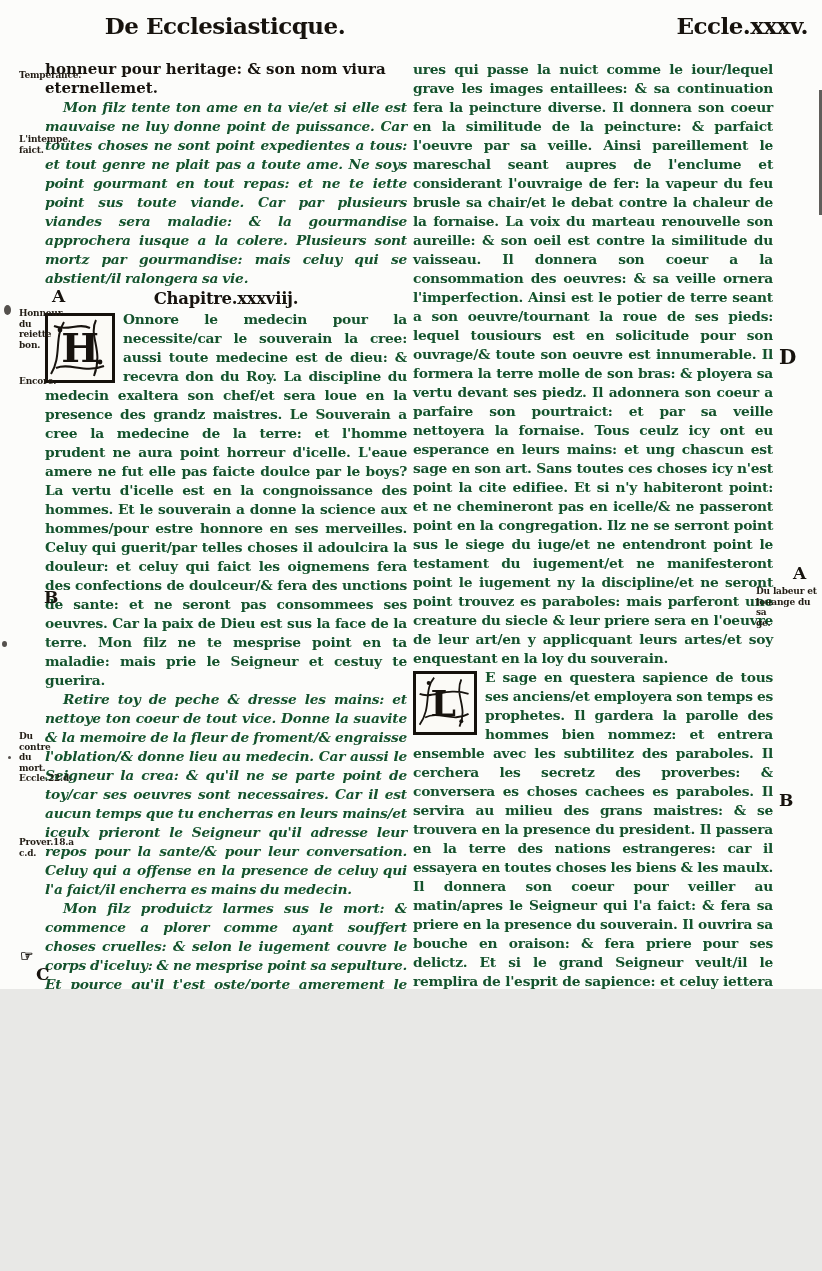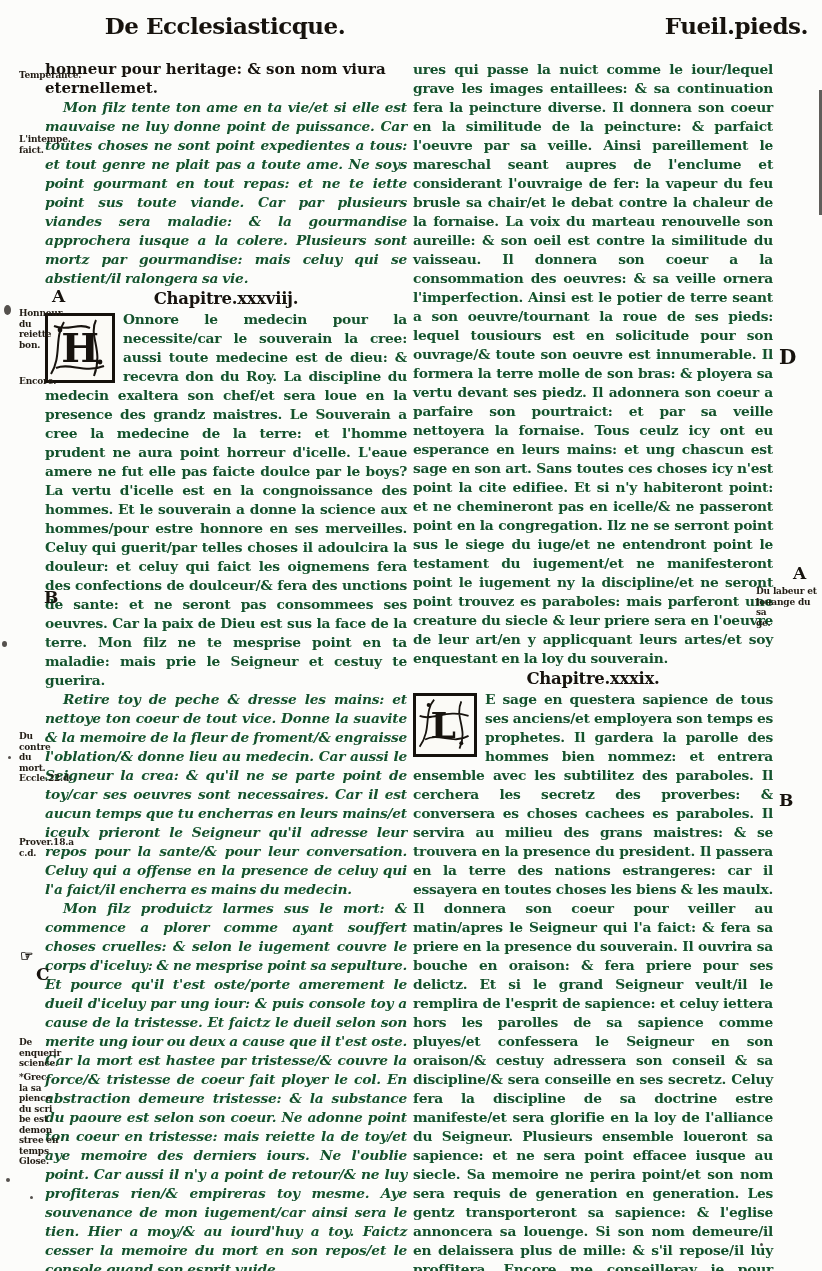--- a/index.html
+++ b/index.html
@@ -1,18 +1,18 @@
 <!DOCTYPE html>
 <html><head>
 <meta charset="utf-8">
 <style>
   html,body{margin:0;padding:0;background:#e8e8e6;}
   .page{
     position:relative;
-    width:822px;height:1271px;
+    width:822px;height:989px;
     margin:0 auto;
     background:#fcfcfa;
     overflow:hidden;
     font-family:"DejaVu Serif", serif;
     color:#17130e;
   }
   
   .runhead{position:absolute;top:12px;font-weight:700;font-size:23px;letter-spacing:-0.5px;white-space:nowrap;}
   .runhead.left{left:45px;width:360px;text-align:center;}
   .runhead.center{left:415px;width:265px;text-align:center;}
@@ -65,21 +65,21 @@
   
   .edge-line{position:absolute;right:0;top:90px;width:3px;height:125px;background:#2c2a26;opacity:.75;}
   .speck{position:absolute;background:#2a2622;border-radius:50%;opacity:.8;}
 </style>
 </head>
 <body>
 
 <div class="page">
 
   <div class="runhead left">De Ecclesiasticque.</div>
-  <div class="runhead folio">Fueil.pieds.</div>
+  <div class="runhead folio">Eccle.xxxv.</div>
 
   <div class="col left">
     <p class="catch-line">honneur pour heritage: &amp; son nom viura eternellemet.</p>
     <p class="bodytext indent">Mon filz tente ton ame en ta vie/et si elle est mauvaise ne luy donne point de puissance. Car toutes choses ne sont point expedientes a tous: et tout genre ne plait pas a toute ame. Ne soys point gourmant en tout repas: et ne te iette point sus toute viande. Car par plusieurs viandes sera maladie: &amp; la gourmandise approchera iusque a la colere. Plusieurs sont mortz par gourmandise: mais celuy qui se abstient/il ralongera sa vie.</p>
     <div class="chap-heading">Chapitre.xxxviij.</div>
     <p class="bodytext">
       <span class="initial">
         <svg viewBox="0 0 64 64">
           <path d="M3,58 C14,40 6,22 16,6 M48,4 C40,20 56,34 46,60 M6,10 C20,16 30,6 42,12 M8,52 C22,46 36,58 56,50" stroke="#17130e" stroke-width="2" fill="none"></path>
           <circle cx="12" cy="14" r="2.4" fill="#17130e"></circle>
@@ -88,21 +88,20 @@
         </svg>
       </span><span>Onnore le medecin pour la necessite/car le souverain la cree: aussi toute medecine est de dieu: &amp; recevra don du Roy. La discipline du medecin exaltera son chef/et sera loue en la presence des grandz maistres. Le Souverain a cree la medecine de la terre: et l'homme prudent ne aura point horreur d'icelle. L'eaue amere ne fut elle pas faicte doulce par le boys? La vertu d'icelle est en la congnoissance des hommes. Et le souverain a donne la science aux hommes/pour estre honnore en ses merveilles. Celuy qui guerit/par telles choses il adoulcira la douleur: et celuy qui faict les oignemens fera des confections de doulceur/&amp; fera des unctions de sante: et ne seront pas consommees ses oeuvres. Car la paix de Dieu est sus la face de la terre. Mon filz ne te mesprise point en ta maladie: mais prie le Seigneur et cestuy te guerira.</span>
     </p>
     <p class="bodytext indent">Retire toy de peche &amp; dresse les mains: et nettoye ton coeur de tout vice. Donne la suavite &amp; la memoire de la fleur de froment/&amp; engraisse l'oblation/&amp; donne lieu au medecin. Car aussi le Seigneur la crea: &amp; qu'il ne se parte point de toy/car ses oeuvres sont necessaires. Car il est aucun temps que tu encherras en leurs mains/et iceulx prieront le Seigneur qu'il adresse leur repos pour la sante/&amp; pour leur conversation. Celuy qui a offense en la presence de celuy qui l'a faict/il encherra es mains du medecin.</p>
     <p class="bodytext indent">Mon filz produictz larmes sus le mort: &amp; commence a plorer comme ayant souffert choses cruelles: &amp; selon le iugement couvre le corps d'iceluy: &amp; ne mesprise point sa sepulture. Et pource qu'il t'est oste/porte amerement le dueil d'iceluy par ung iour: &amp; puis console toy a cause de la tristesse. Et faictz le dueil selon son merite ung iour ou deux a cause que il t'est oste. Car la mort est hastee par tristesse/&amp; couvre la force/&amp; tristesse de coeur fait ployer le col. En abstraction demeure tristesse: &amp; la substance du paoure est selon son coeur. Ne adonne point ton coeur en tristesse: mais reiette la de toy/et aye memoire des derniers iours. Ne l'oublie point. Car aussi il n'y a point de retour/&amp; ne luy profiteras rien/&amp; empireras toy mesme. Aye souvenance de mon iugement/car ainsi sera le tien. Hier a moy/&amp; au iourd'huy a toy. Faictz cesser la memoire du mort en son repos/et le console quand son esprit vuide.</p>
 
   </div>
 
   <div class="col right">
     <p class="bodytext">ures qui passe la nuict comme le iour/lequel grave les images entaillees: &amp; sa continuation fera la peincture diverse. Il donnera son coeur en la similitude de la peincture: &amp; parfaict l'oeuvre par sa veille. Ainsi pareillement le mareschal seant aupres de l'enclume et considerant l'ouvraige de fer: la vapeur du feu brusle sa chair/et le debat contre la chaleur de la fornaise. La voix du marteau renouvelle son aureille: &amp; son oeil est contre la similitude du vaisseau. Il donnera son coeur a la consommation des oeuvres: &amp; sa veille ornera l'imperfection. Ainsi est le potier de terre seant a son oeuvre/tournant la roue de ses pieds: lequel tousiours est en solicitude pour son ouvrage/&amp; toute son oeuvre est innumerable. Il formera la terre molle de son bras: &amp; ployera sa vertu devant ses piedz. Il adonnera son coeur a parfaire son pourtraict: et par sa veille nettoyera la fornaise. Tous ceulz icy ont eu esperance en leurs mains: et ung chascun est sage en son art. Sans toutes ces choses icy n'est point la cite edifiee. Et si n'y habiteront point: et ne chemineront pas en icelle/&amp; ne passeront point en la congregation. Ilz ne se serront point sus le siege du iuge/et ne entendront point le testament du iugement/et ne manifesteront point le iugement ny la discipline/et ne seront point trouvez es paraboles: mais parferont une creature du siecle &amp; leur priere sera en l'oeuvre de leur art/en y applicquant leurs artes/et soy enquestant en la loy du souverain.</p>
-    <div class="chap-heading">Chapitre.xxxix.</div>
     <p class="bodytext">
       <span class="initial small">
         <svg viewBox="0 0 64 64">
           <path d="M4,56 C18,36 8,18 20,4 M50,6 C42,24 58,36 48,58 M4,22 C18,28 34,14 58,22 M10,48 C26,40 40,54 58,44" stroke="#17130e" stroke-width="2" fill="none"></path>
           <circle cx="14" cy="10" r="2.2" fill="#17130e"></circle>
           <circle cx="50" cy="52" r="2.2" fill="#17130e"></circle>
           <text x="30" y="46" text-anchor="middle" font-size="40" font-weight="bold" fill="#17130e">L</text>
         </svg>
       </span><span>E sage en questera sapience de tous ses anciens/et employera son temps es prophetes. Il gardera la parolle des hommes bien nommez: et entrera ensemble avec les subtilitez des paraboles. Il cerchera les secretz des proverbes: &amp; conversera es choses cachees es paraboles. Il servira au milieu des grans maistres: &amp; se trouvera en la presence du president. Il passera en la terre des nations estrangeres: car il essayera en toutes choses les biens &amp; les maulx. Il donnera son coeur pour veiller au matin/apres le Seigneur qui l'a faict: &amp; fera sa priere en la presence du souverain. Il ouvrira sa bouche en oraison: &amp; fera priere pour ses delictz. Et si le grand Seigneur veult/il le remplira de l'esprit de sapience: et celuy iettera hors les parolles de sa sapience comme pluyes/et confessera le Seigneur en son oraison/&amp; cestuy adressera son conseil &amp; sa discipline/&amp; sera conseille en ses secretz. Celuy fera la discipline de sa doctrine estre manifeste/et sera glorifie en la loy de l'alliance du Seigneur. Plusieurs ensemble loueront sa sapience: et ne sera point effacee iusque au siecle. Sa memoire ne perira point/et son nom sera requis de generation en generation. Les gentz transporteront sa sapience: &amp; l'eglise annoncera sa louenge. Si son nom demeure/il en delaissera plus de mille: &amp; s'il repose/il luy proffitera. Encore me conseilleray ie pour racompter/car ie suis remply comme de fureur. Et dit en voix: O fruictz divins escoutez moy: &amp; fructifiez comme la rose plantee sus les rives des eaues. Ayez odeur de suavite comme le Liban. Florissez fleurs comme la fleur du lis/et donnez odeur/&amp; faictes des fueilles en grace/et louez ensemble par cantiques/&amp; beneissez le Seigneur en ses oeuvres. Donnez magnificence a son nom/&amp; confessez le en la voix de vos levres/&amp; en cantiques des levres &amp; en harpes: &amp; direz ainsi en la confession de louenge: Toutes les oeuvres du</span>
     </p>

